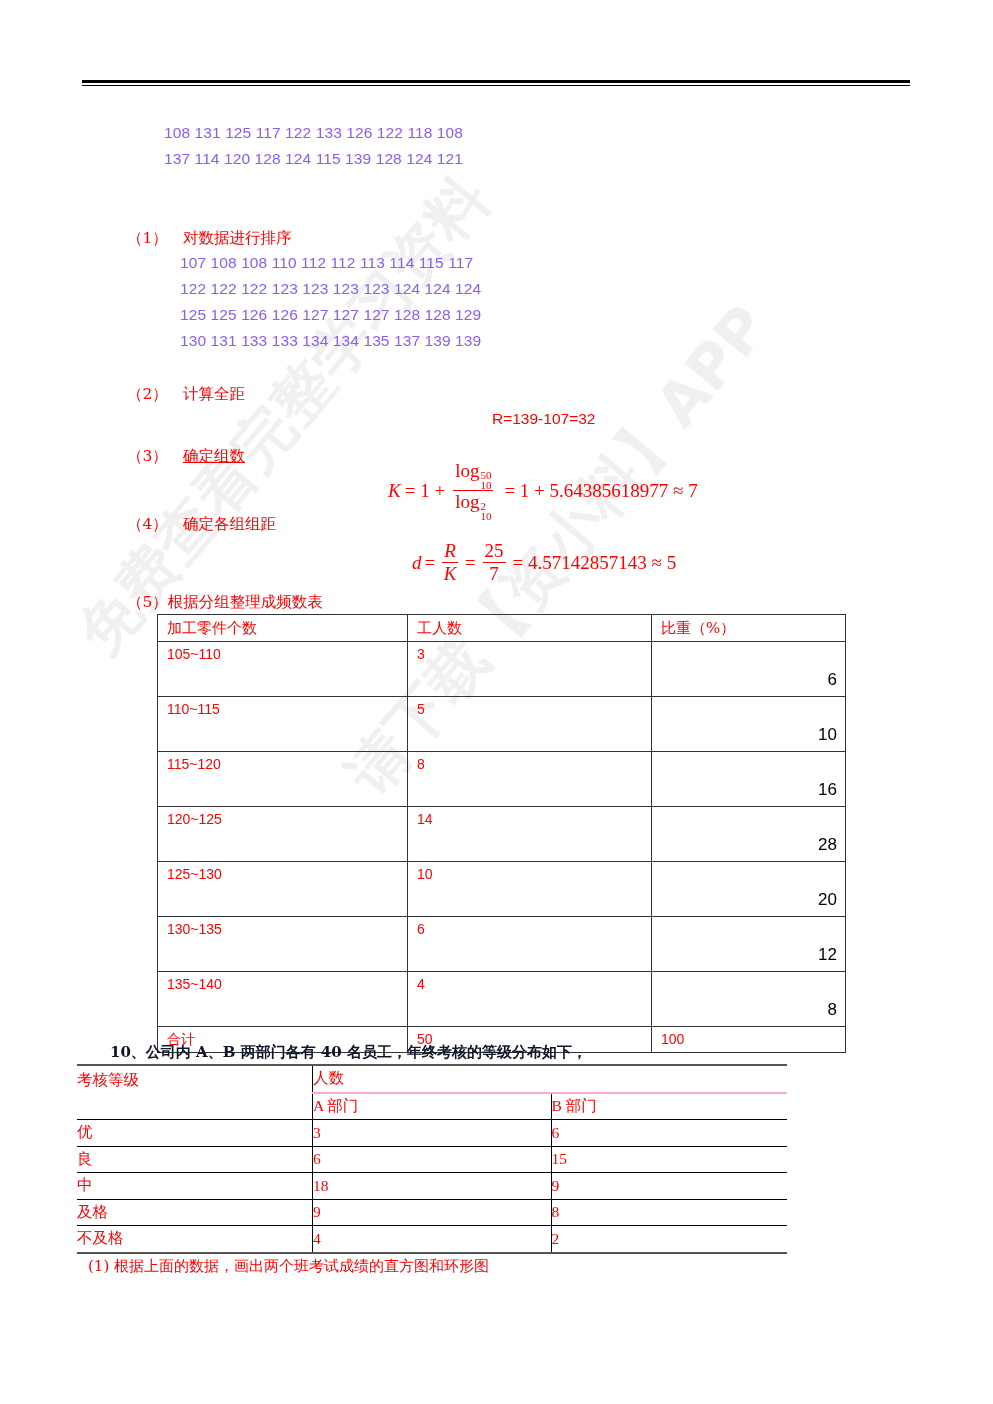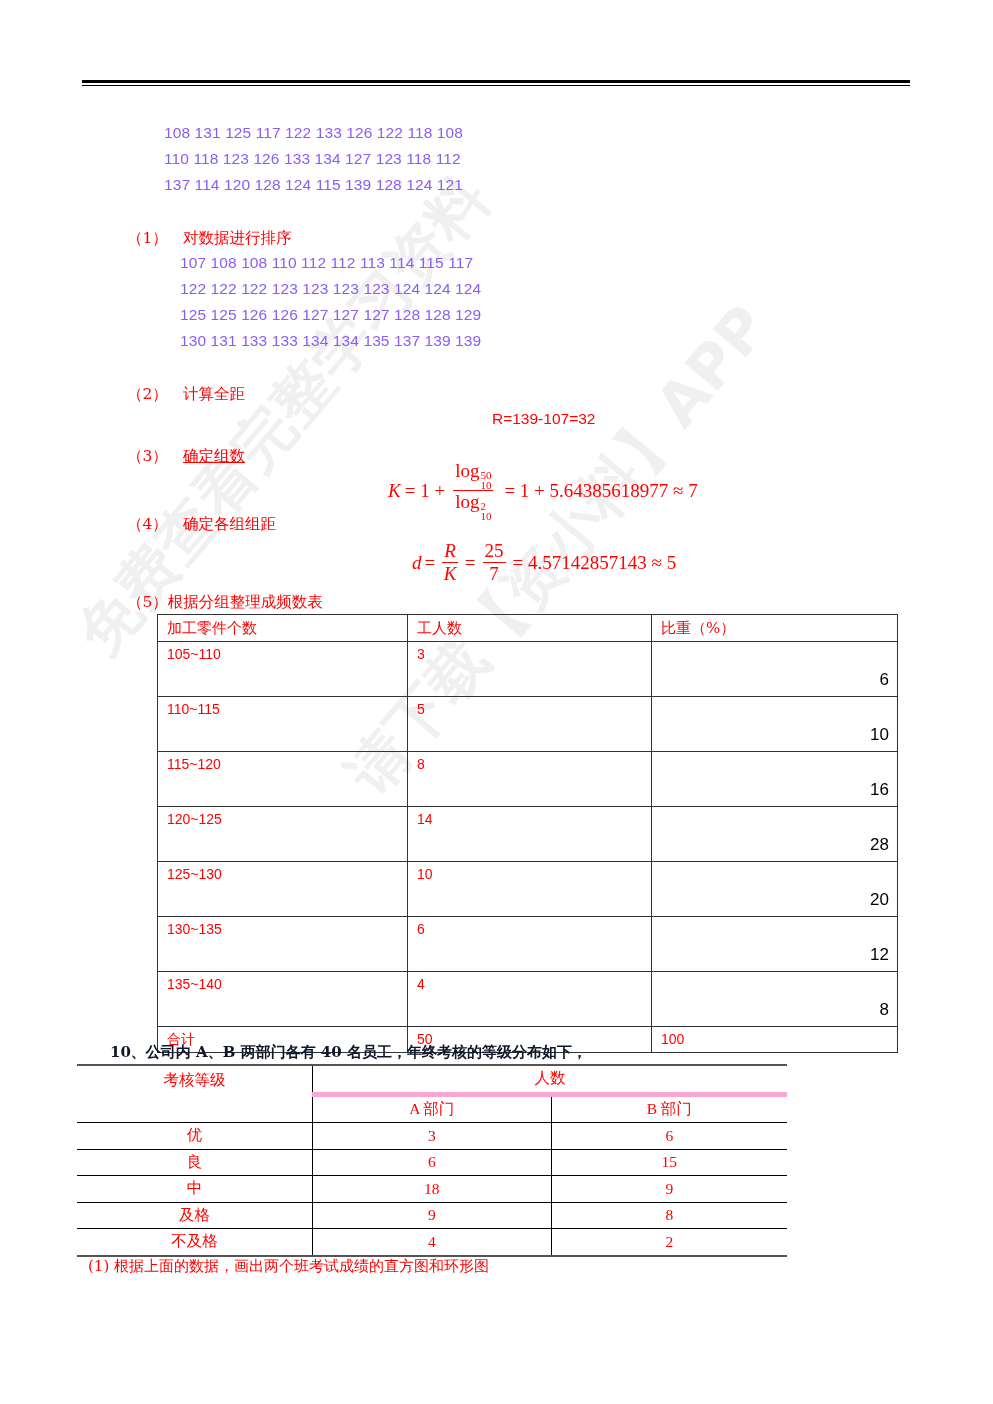--- a/index.html
+++ b/index.html
@@ -13,40 +13,40 @@
   .step .idx { display: inline-block; width: 56px; }
   .formula { font-family: "Liberation Serif", "DejaVu Serif", serif; font-size: 19px; color: #ff0000; white-space: nowrap; display: flex; align-items: center; }
   .formula i { font-style: italic; }
   .frac { display: inline-flex; flex-direction: column; align-items: center; vertical-align: middle; margin: 0 4px; }
   .frac .top { border-bottom: 1px solid #ff0000; padding: 0 2px; line-height: 22px; }
   .frac .bot { line-height: 22px; }
   .logsub { font-size: 11px; display: inline-flex; flex-direction: column; line-height: 10px; vertical-align: -2px; margin-left: 1px; }
   .plain { font-family: "Liberation Sans", sans-serif; font-size: 15.5px; color: #ff0000; }
 
   
-  table.freq { position: absolute; left: 157px; top: 614px; width: 741px; border-collapse: collapse; }
+  table.freq { position: absolute; left: 157px; top: 614px; width: 689px; border-collapse: collapse; }
   table.freq td { border: 1px solid #333; vertical-align: top; padding: 4px 8px 0 9px; font-size: 14px; color: #ff0000; }
   table.freq tr.hdr td { height: 22px; font-family: "DejaVu Serif", serif; font-size: 15px; }
   table.freq tr.data td { height: 48px; }
   table.freq tr.total td { height: 21px; }
   table.freq td.pct { color: #000; text-align: right; vertical-align: bottom; padding: 0 8px 6px 0; font-size: 17px; }
   table.freq td.c1 { width: 232px; }
   table.freq td.c2 { width: 226px; }
 
   .q10 { left: 110px; top: 1043px; font-family: "DejaVu Serif", serif; font-weight: bold; font-size: 15px; color: #0f172a; white-space: nowrap; }
 
   
   table.grade { position: absolute; left: 77px; top: 1064px; width: 710px; border-collapse: collapse;
                 font-family: "Liberation Serif", "DejaVu Serif", serif; font-size: 15.5px; color: #ff0000; }
-  table.grade td { text-align: center; height: 25.5px; padding: 0; border-bottom: 1px solid #000; }
+  table.grade td { height: 25.5px; padding: 0; border-bottom: 1px solid #000; }
   table.grade tr.top td { border-top: 2px solid #555; }
   table.grade td.vl { border-left: 1px solid #000; }
   table.grade tr.last td { border-bottom: 2px solid #555; }
   table.grade td.gcol { width: 235px; }
-  table.grade td.head-span { border-bottom: 5px solid #f9a8d4; }
+  table.grade td.head-span { border-bottom: 2px solid #f9a8d4; }
 
   .q10-1 { left: 88px; top: 1257px; font-family: "DejaVu Serif", serif; font-size: 15px; color: #ff0000; white-space: nowrap; }
 
   
   .watermark { left: 60px; top: 620px; transform: rotate(-50deg); transform-origin: left top;
                font-family: "DejaVu Sans", sans-serif; font-weight: bold; font-size: 60px; color: rgba(0,0,0,0.06);
                white-space: nowrap; pointer-events: none; }
   .watermark2 { left: 330px; top: 760px; transform: rotate(-50deg); transform-origin: left top;
                font-family: "DejaVu Sans", sans-serif; font-weight: bold; font-size: 60px; color: rgba(0,0,0,0.06);
                white-space: nowrap; pointer-events: none; }
@@ -55,21 +55,20 @@
 <body>
 
 <div class="abs rule-thick"></div>
 <div class="abs rule-thin"></div>
 
 <div class="abs watermark">免费查看完整学习资料</div>
 <div class="abs watermark2">请下载【资小料】APP</div>
 
 <div class="abs" style="left:164px; top:120px;">
   <div class="num-line">108 131 125 117 122 133 126 122 118 108</div>
-  <div class="num-line">110 118 123 126 133 134 127 123 118 112</div>
   <div class="num-line">137 114 120 128 124 115 139 128 124 121</div>
 </div>
 
 <div class="abs step" style="left:127px; top:228px;">
   <span class="idx">（1）</span><span>对数据进行排序</span>
 </div>
 <div class="abs" style="left:180px; top:250px;">
   <div class="num-line">107 108 108 110 112 112 113 114 115 117</div>
   <div class="num-line">122 122 122 123 123 123 123 124 124 124</div>
   <div class="num-line">125 125 126 126 127 127 127 128 128 129</div>

